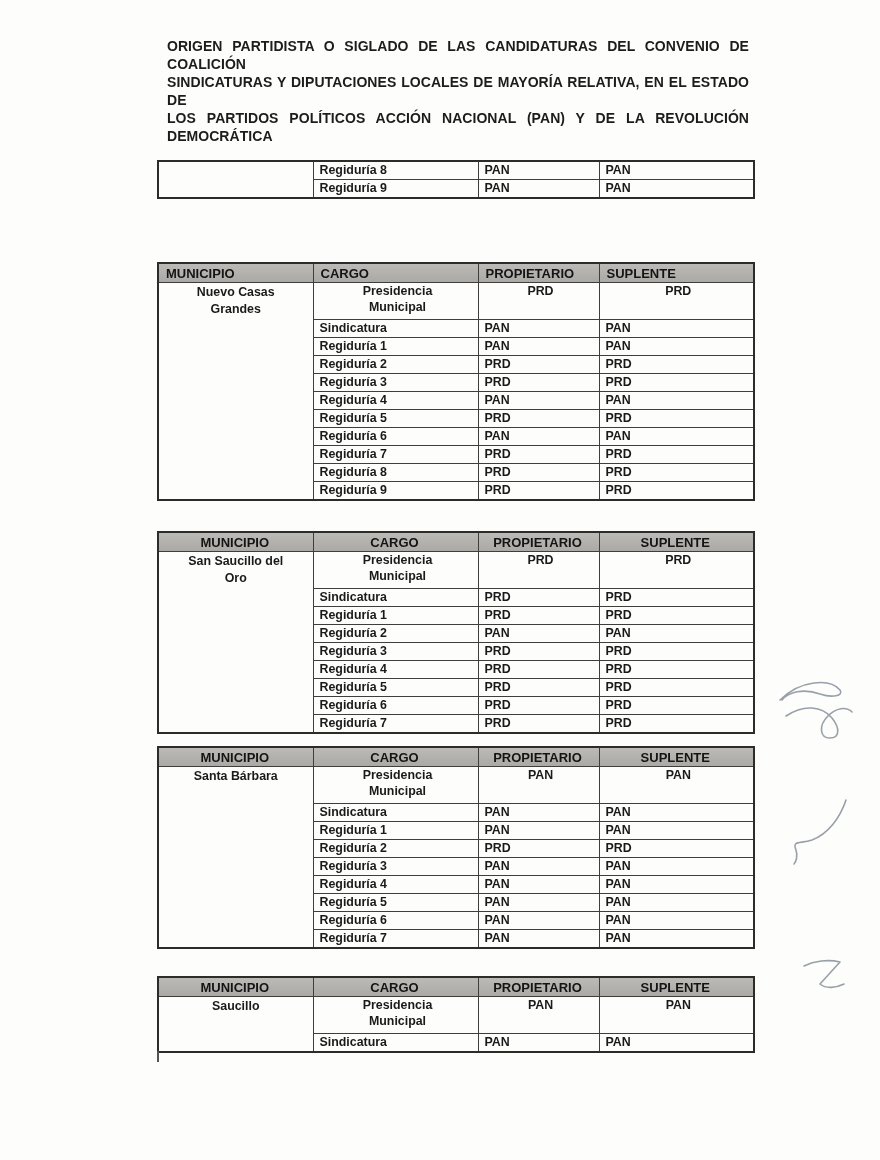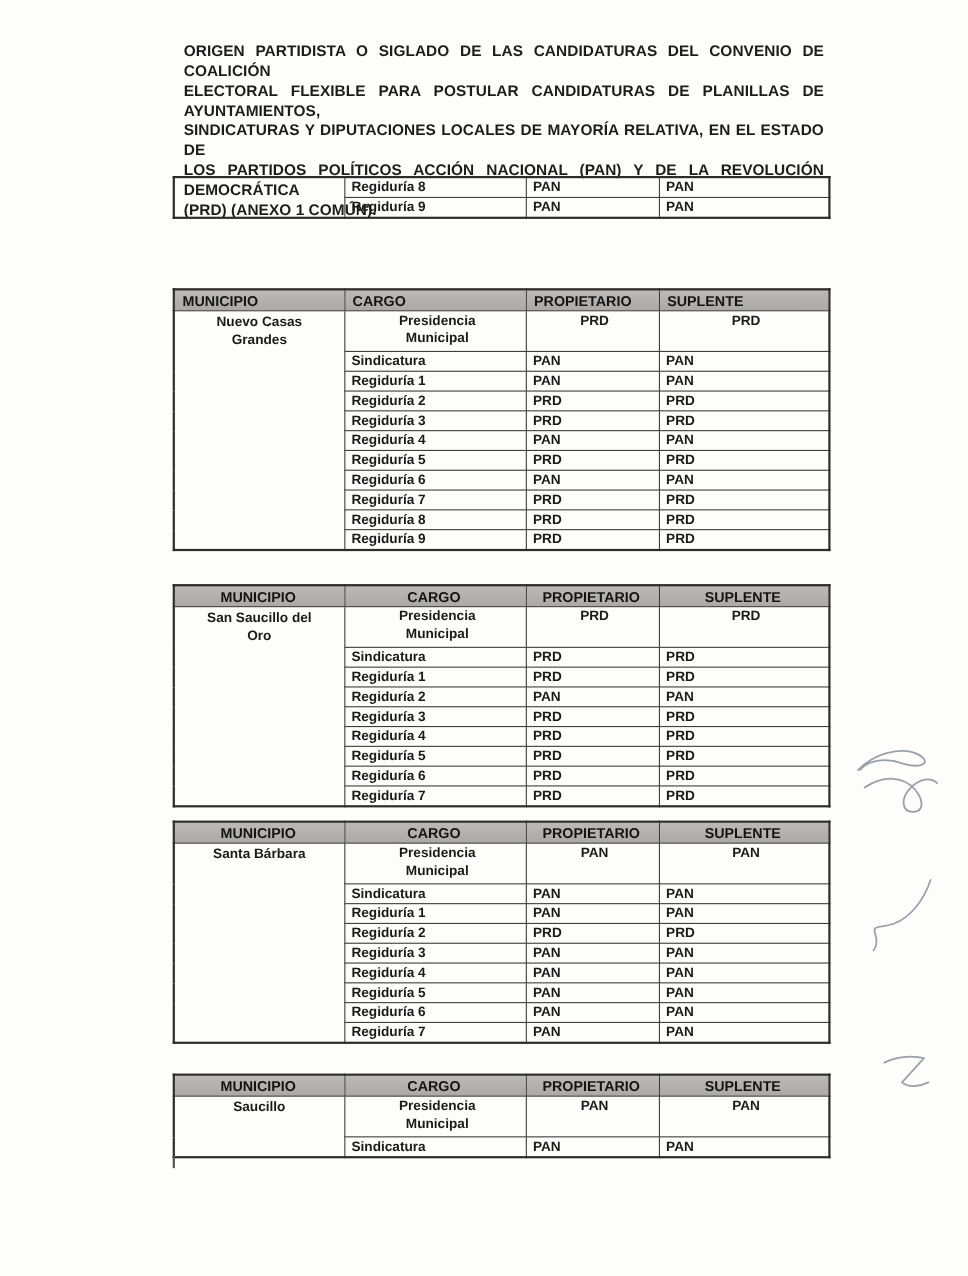--- a/index.html
+++ b/index.html
@@ -59,24 +59,22 @@
   .mark{position:absolute;}
   .mark path{fill:none;stroke:#99a0a9;stroke-width:1.6;stroke-linecap:round;stroke-linejoin:round;}
 </style>
 </head>
 <body>
 
 <div class="page">
 
   <div class="doc-paragraph">
       <div class="line">ORIGEN PARTIDISTA O SIGLADO DE LAS  CANDIDATURAS DEL CONVENIO DE COALICIÓN</div>
-      <div class="line">ELECTORAL FLEXIBLE PARA POSTULAR CANDIDATURAS DE PLANILLAS DE AYUNTAMIENTOS,</div>
       <div class="line">SINDICATURAS Y DIPUTACIONES LOCALES DE MAYORÍA RELATIVA, EN EL ESTADO DE</div>
       <div class="line">LOS PARTIDOS POLÍTICOS ACCIÓN NACIONAL (PAN) Y DE LA REVOLUCIÓN DEMOCRÁTICA</div>
-      <div class="line last">(PRD) (ANEXO 1 COMÚN).</div>
     </div>
 
   <div class="tblpos" style="top:160px">
       <table>
         <colgroup>
           <col style="width: 155px;">
           <col style="width: 165px;">
           <col style="width: 121px;">
           <col style="width: 155px;">
         </colgroup>

